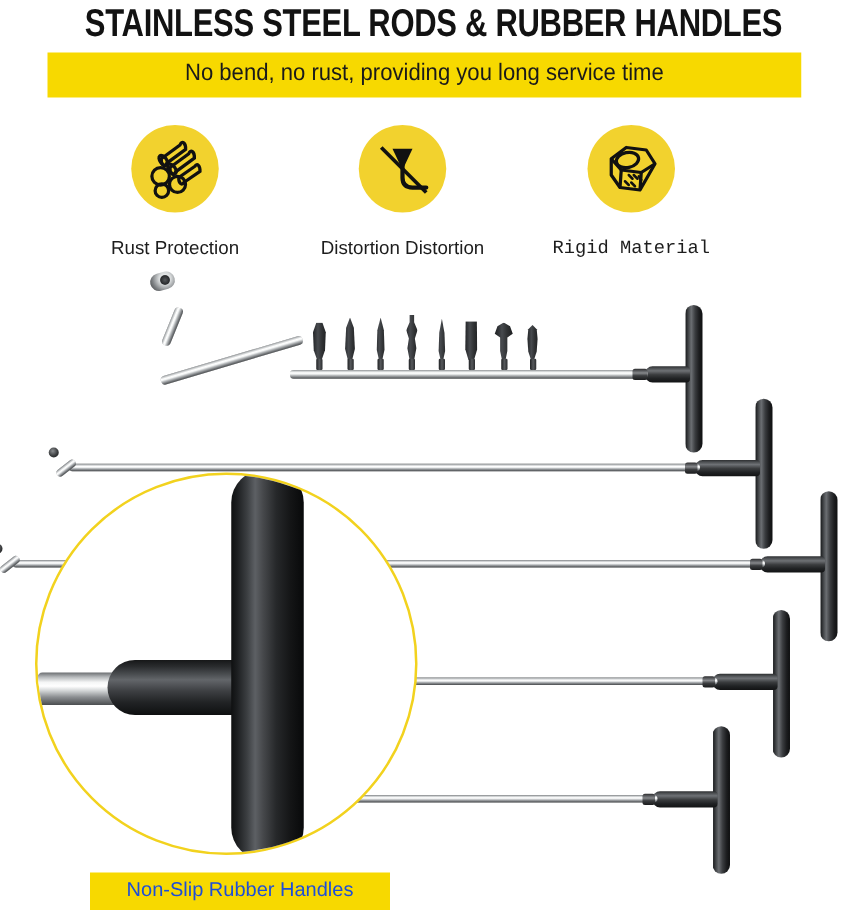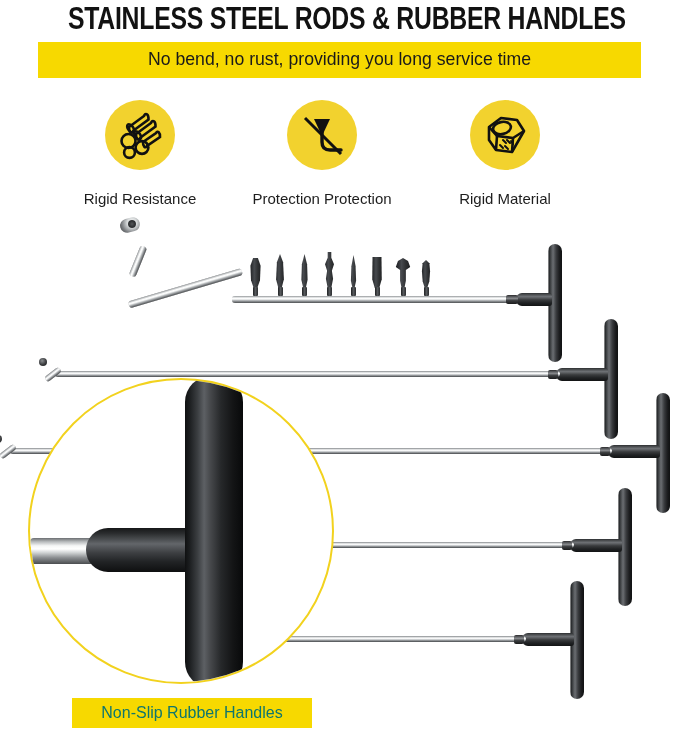--- a/index.html
+++ b/index.html
@@ -120,21 +120,21 @@
       #6b6e71 0%, #b6b9bb 14%, #f5f6f6 30%, #ffffff 42%,
       #d2d5d6 56%, #8a8d90 76%, #4a4d4f 100%);
   }
 
   .badge{
     position:absolute;left:72px;top:698px;width:240px;height:30px;
     background:#F7D900;
     display:flex;align-items:center;justify-content:center;
     z-index:50;
   }
-  .badge span{font-size:16px;color:#0f766e;white-space:nowrap;}
+  .badge span{font-size:16px;color:#1d4ed8;white-space:nowrap;}
 </style>
 </head>
 <body>
 
 <div id="stage">
 
   <div class="title">STAINLESS STEEL RODS &amp; RUBBER HANDLES</div>
 
   <div class="subtitle-band">
     <div class="subtitle-text">No bend, no rust, providing you long service time</div>
@@ -154,37 +154,37 @@
             <ellipse cx="32.6" cy="35.3" rx="2.6" ry="4.6" transform="rotate(-36 32.6 35.3)"></ellipse>
 
             <path d="M38,42 L51,33 A2.4,4.8 0 0 1 55,37 L42,46 A2.4,4.8 0 0 1 38,42 Z"></path>
 
             <circle cx="23.5" cy="41" r="7"></circle>
             <circle cx="37" cy="47.5" r="6.4"></circle>
             <circle cx="24.5" cy="52.5" r="5.4"></circle>
           </g>
         </svg>
       </div>
-      <div class="flabel" style="position: absolute; left: 50%; top: 80px; transform: translateX(-50%);">Rigid Resistance</div>
+      <div class="flabel" style="position: absolute; left: 50%; top: 80px; transform: translateX(-50%);">Rust Protection</div>
     </div>
 
     <div class="feature" id="feat1" style="left: 287px; width: 70px;">
       <div class="fcircle">
         <svg width="70" height="70" viewBox="0 0 70 70">
           <g stroke="#111" fill="none">
 
             <line x1="18" y1="18" x2="54" y2="54" stroke-width="3"></line>
 
             <path d="M35,22 L35,42 Q35,50 43,50 L54,50" stroke-width="3.4" stroke-linecap="round"></path>
           </g>
 
           <polygon points="35,36 27,19 43,19" fill="#111"></polygon>
         </svg>
       </div>
-      <div class="flabel" style="position: absolute; left: 50%; top: 80px; transform: translateX(-50%);">Protection Protection</div>
+      <div class="flabel" style="position: absolute; left: 50%; top: 80px; transform: translateX(-50%);">Distortion Distortion</div>
     </div>
 
     <div class="feature" id="feat2" style="left: 470px; width: 70px;">
       <div class="fcircle">
         <svg width="70" height="70" viewBox="0 0 70 70">
           <g fill="none" stroke="#111" stroke-width="2.6" stroke-linejoin="round">
 
             <path d="M19,27 L31,18 L47,20 L54,31 L42,52 L26,50 L19,40 Z"></path>
 
             <path d="M19,27 L27,36 L43,38 L54,31"></path>
@@ -197,21 +197,21 @@
 
           <g stroke="#111" stroke-width="2" stroke-linecap="round">
             <line x1="33" y1="40" x2="36" y2="43"></line>
             <line x1="37" y1="40" x2="40" y2="43"></line>
             <line x1="41" y1="41" x2="43" y2="44"></line>
             <line x1="30" y1="45" x2="33" y2="48"></line>
             <line x1="35" y1="46" x2="38" y2="49"></line>
           </g>
         </svg>
       </div>
-      <div class="flabel" style="position: absolute; left: 50%; top: 80px; transform: translateX(-50%);">Rigid Material</div>
+      <div class="flabel" style="position: absolute; left: 50%; top: 80px; transform: translateX(-50%); font-family: Liberation Mono, monospace;">Rigid Material</div>
     </div>
   </div>
 
   <div class="tips" id="tips">
       <div class="tip" style="left: 0px; width: 15px; height: 30px; background: linear-gradient(to right, rgb(23, 24, 26) 0%, rgb(43, 45, 48) 22%, rgb(71, 74, 78) 42%, rgb(48, 50, 52) 64%, rgb(22, 23, 25) 100%); clip-path: polygon(34% 0%, 66% 0%, 84% 26%, 80% 74%, 62% 100%, 38% 100%, 20% 74%, 16% 26%);"></div>
       <div style="position: absolute; bottom: -8px; left: 5px; width: 5px; height: 9px; background: linear-gradient(to right, rgb(31, 33, 35), rgb(86, 89, 92), rgb(42, 44, 46)); border-radius: 1px;"></div>
       <div class="tip" style="left: 25px; width: 14px; height: 34px; background: linear-gradient(to right, rgb(23, 24, 26) 0%, rgb(43, 45, 48) 22%, rgb(71, 74, 78) 42%, rgb(48, 50, 52) 64%, rgb(22, 23, 25) 100%); clip-path: polygon(50% 0%, 72% 24%, 78% 74%, 62% 100%, 38% 100%, 22% 74%, 28% 24%);"></div>
       <div style="position: absolute; bottom: -8px; left: 29.5px; width: 5px; height: 9px; background: linear-gradient(to right, rgb(31, 33, 35), rgb(86, 89, 92), rgb(42, 44, 46)); border-radius: 1px;"></div>
       <div class="tip" style="left: 50px; width: 13px; height: 34px; background: linear-gradient(to right, rgb(23, 24, 26) 0%, rgb(43, 45, 48) 22%, rgb(71, 74, 78) 42%, rgb(48, 50, 52) 64%, rgb(22, 23, 25) 100%); clip-path: polygon(50% 0%, 70% 30%, 74% 76%, 60% 100%, 40% 100%, 26% 76%, 30% 30%);"></div>
       <div style="position: absolute; bottom: -8px; left: 54px; width: 5px; height: 9px; background: linear-gradient(to right, rgb(31, 33, 35), rgb(86, 89, 92), rgb(42, 44, 46)); border-radius: 1px;"></div>

